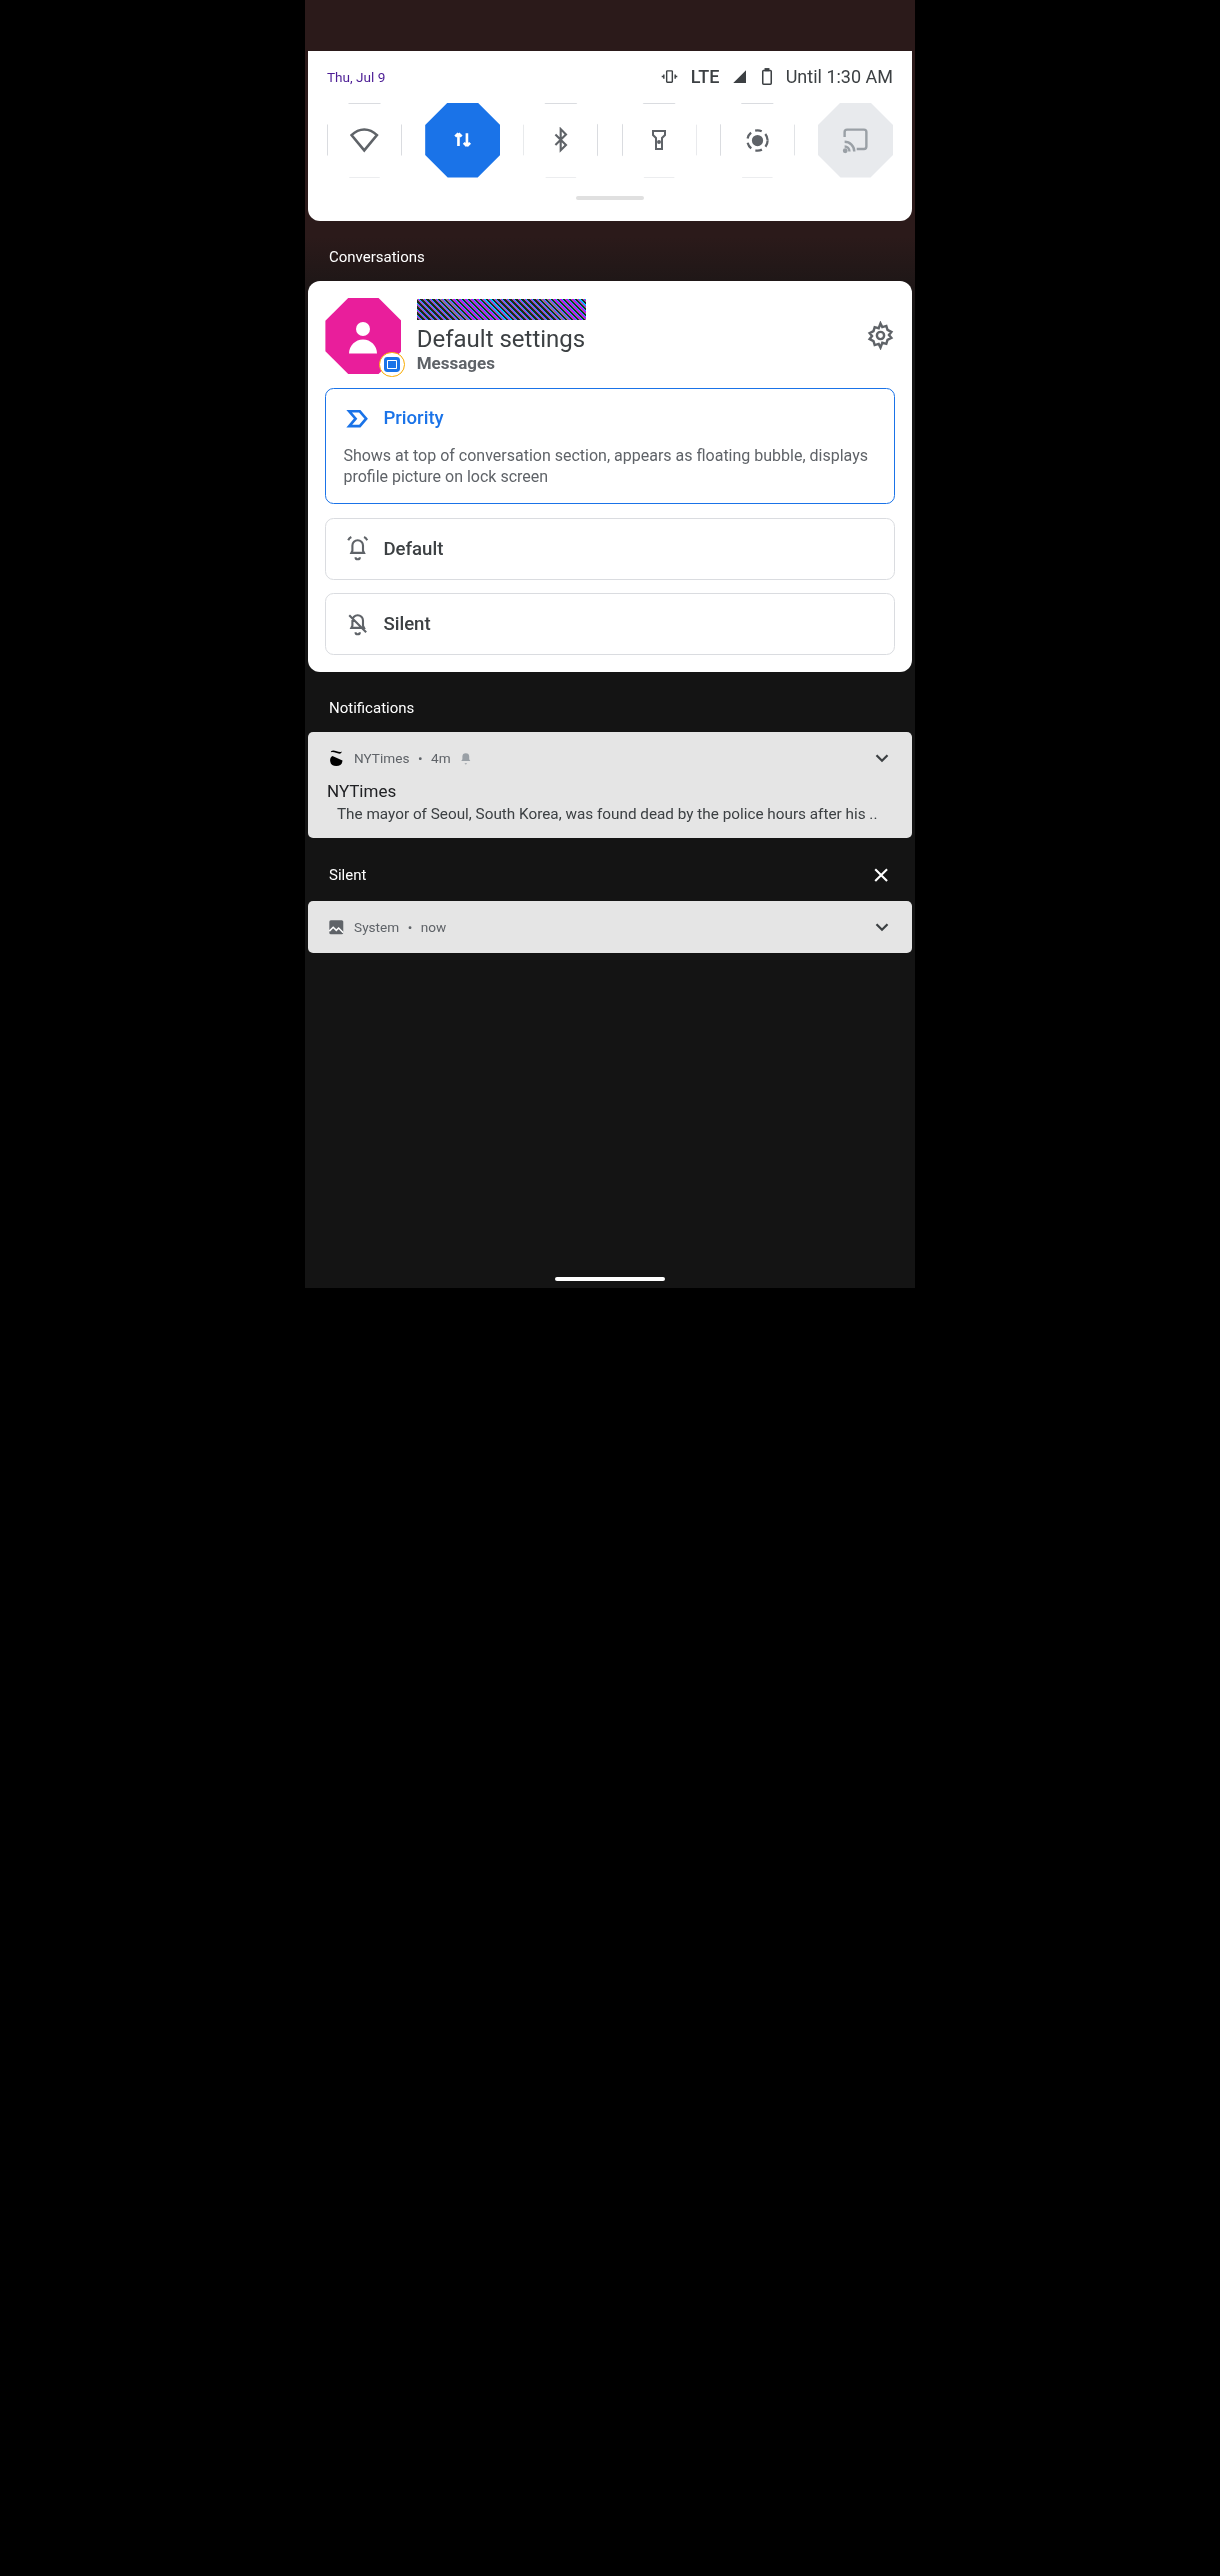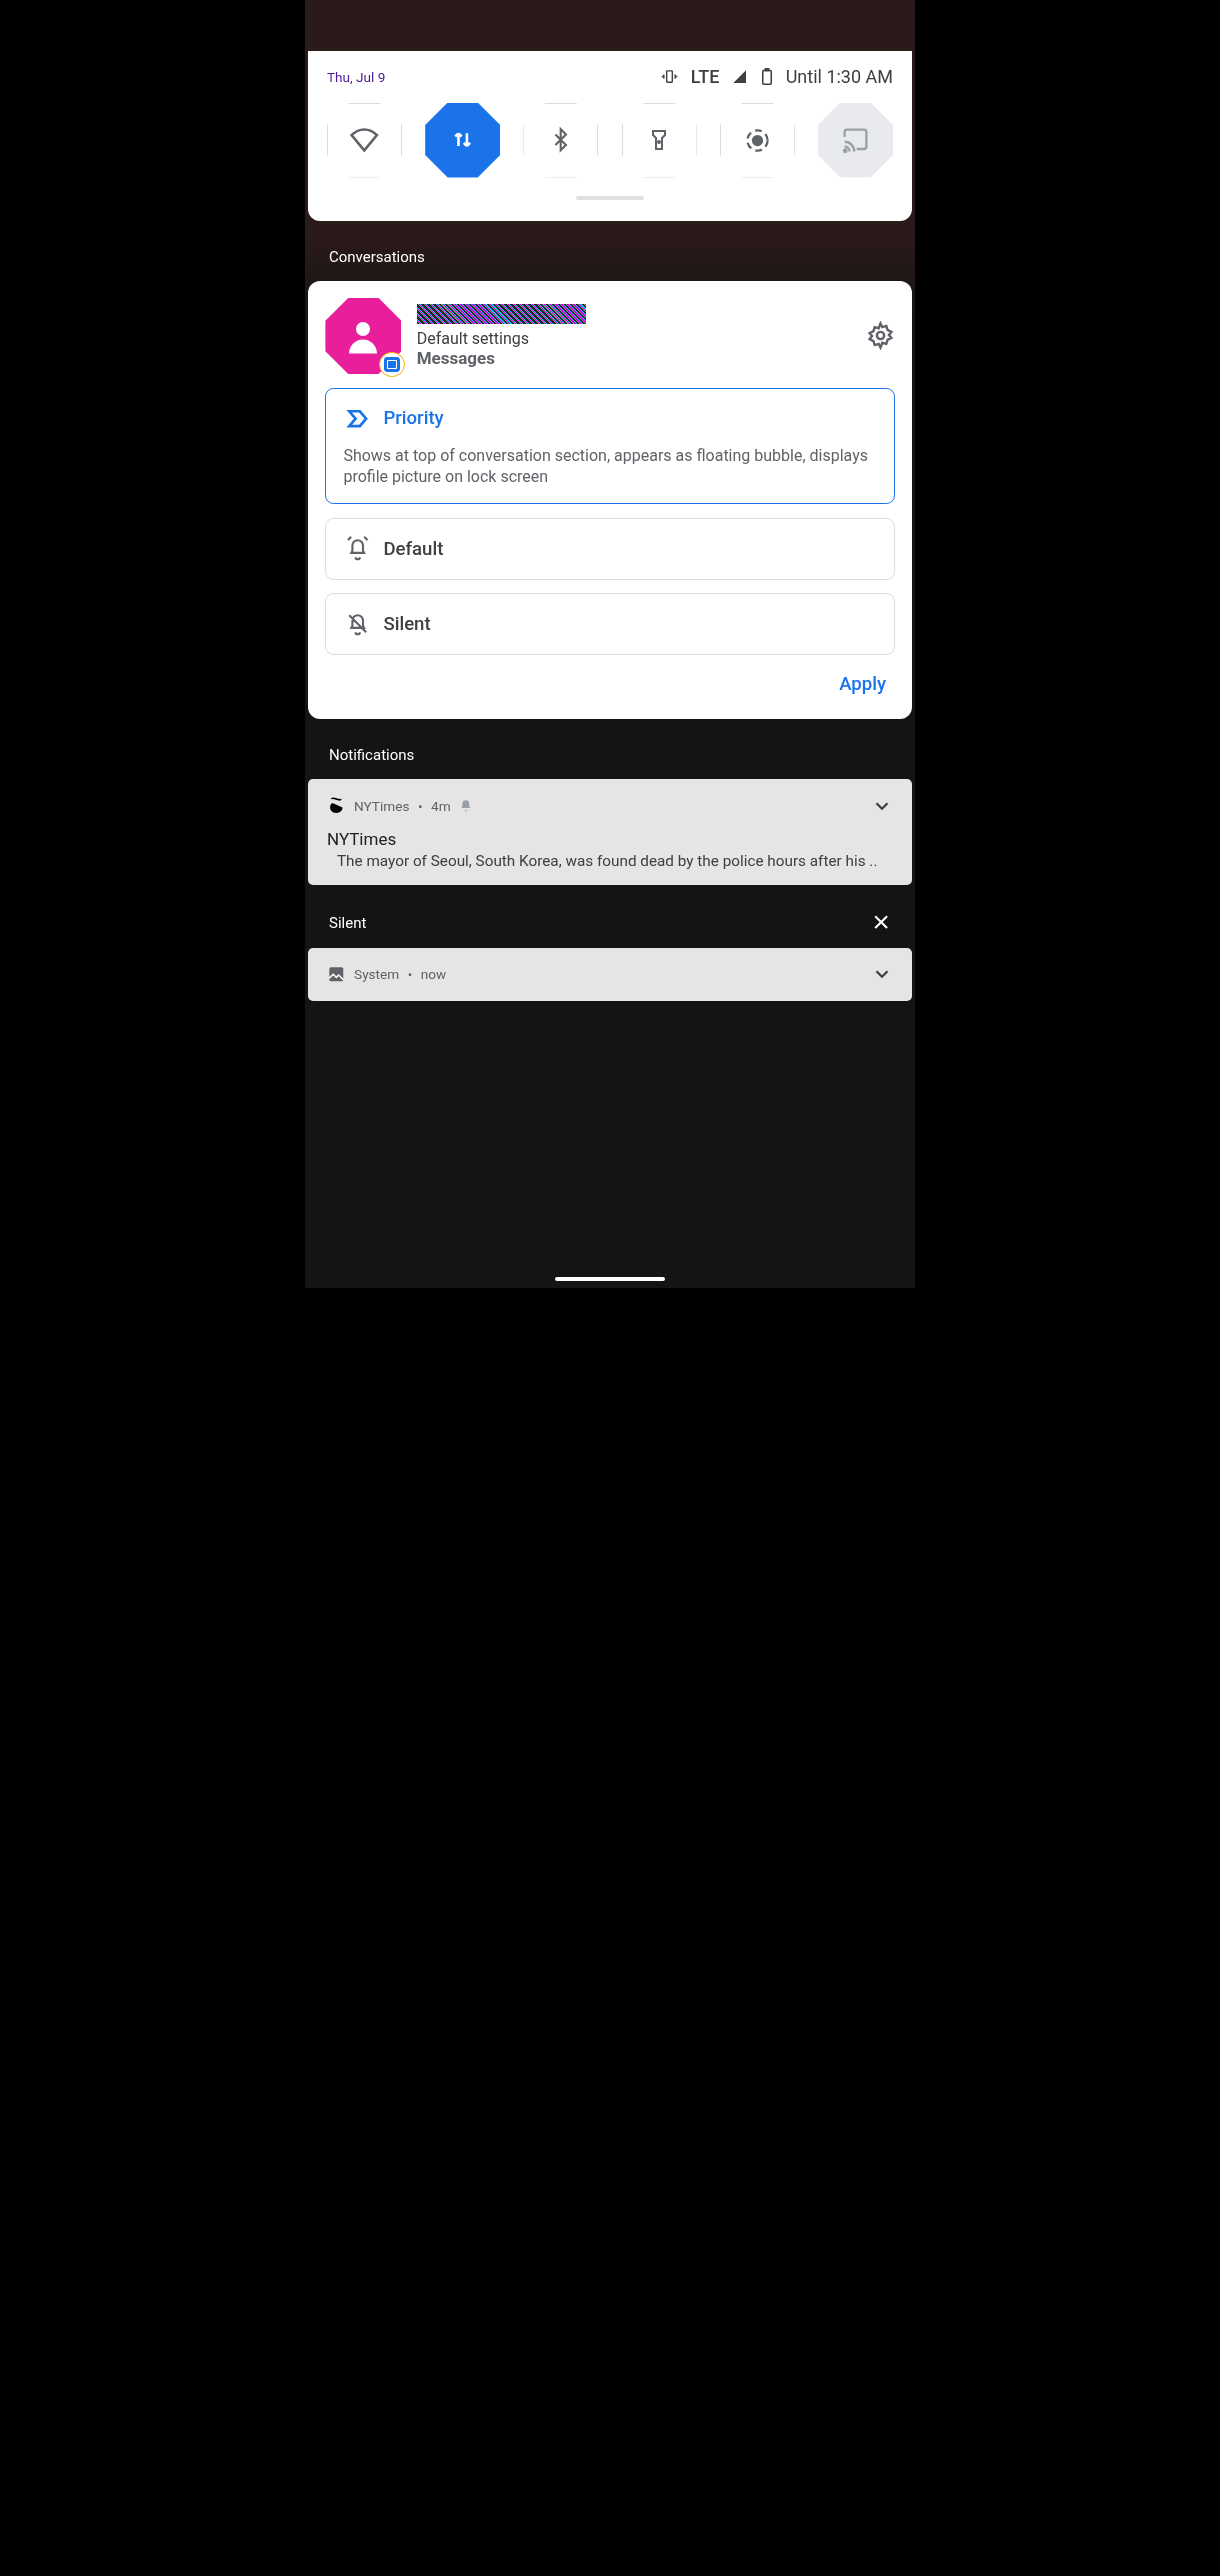--- a/index.html
+++ b/index.html
@@ -41,21 +41,21 @@
   .avatar-badge {
     position: absolute; right: -3.4px; bottom: -3.4px; width: 25.4px; height: 25.4px;
     border-radius: 50%; background: #fff; border: 1.7px solid #f9ab00;
     display:flex; align-items:center; justify-content:center;
   }
   .avatar-badge-inner { width:15.3px; height:15.3px; background:#1a73e8; border-radius:3.4px; display:flex; align-items:center; justify-content:center; }
   .avatar-badge-inner::after { content:""; width:8.5px; height:6.8px; border:1.3px solid #fff; border-radius:0.8px; }
 
   .conv-meta { flex:1; }
   .redacted { width: 169px; height: 20.3px; background: repeating-linear-gradient(45deg,#222,#222 1.7px,#888 1.7px,#888 2.5px,#c0f 2.5px,#c0f 3.4px,#0cf 3.4px,#0cf 4.2px); margin-bottom:5.1px; }
-  .conv-line1 { font-size: 16px; color: #3c4043; }
+  .conv-line1 { font-size: 24px; color: #3c4043; }
   .conv-line2 { font-size: 17px; color: #5f6368; font-weight: bold; }
   .gear { color:#5f6368; }
 
   .option { border: 0.8px solid #dadce0; border-radius: 8.5px; padding: 15.3px 17px; margin-top: 13.6px; display:flex; flex-direction:column; gap:12px; }
   .option.selected { border-color: #1a73e8; }
   .option-row { display:flex; align-items:center; gap:11px; }
   .option-title { font-size: 18.6px; color:#3c4043; font-weight:500; }
   .option.selected .option-title { color:#1a73e8; }
   .option-desc { font-size: 16px; color:#5f6368; line-height:1.35; }
   .opt-icon { width:29px; height:29px; display:flex; align-items:center; justify-content:center; color:#5f6368; }
@@ -196,21 +196,20 @@
     <div class="option-row">
       <span class="opt-icon">
         <svg width="25.4" height="25.4" viewBox="0 0 24 24" fill="none" stroke="currentColor" stroke-width="2">
             <path d="M18 16H6l1-2V9a5 5 0 0110 0v5zM10 20a2 2 0 004 0M4 4l16 16"></path>
           </svg>
       </span>
       <span class="option-title">Silent</span>
     </div>
   </div>
 
-  <div class="apply">Apply</div>
 </div>
 
 <div class="section-label">Notifications</div>
 
 <div class="notif">
   <div class="notif-header">
     <svg width="18.6" height="18.6" viewBox="0 0 24 24" fill="#000">
         <path d="M5 4c0-1 1-2 3-2 3 0 6 2 9 2 1 0 2-.5 2-1 0 2-1 3-3 3-3 0-6-2-9-2-1 0-2 .5-2 0zM12 6v14M7 9c-2 1-3 3-3 6 0 4 3 7 8 7s8-3 8-7M12 20l5-3"></path>
       </svg>
     <span>NYTimes</span>

